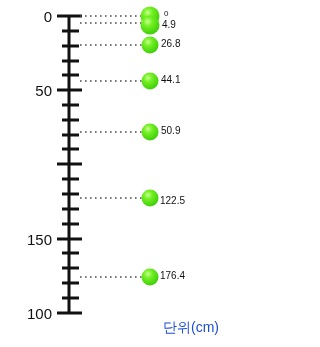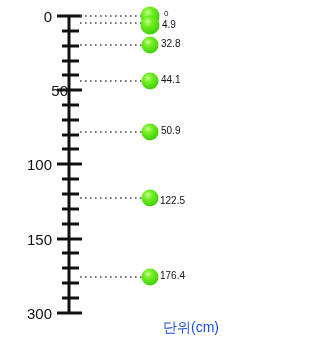--- a/index.html
+++ b/index.html
@@ -98,28 +98,27 @@
       <circle cx="150" cy="25" r="9.5" fill="url(#sphereGrad)"></circle>
       <circle cx="150" cy="45" r="8.5" fill="url(#sphereGrad)"></circle>
       <circle cx="150" cy="81" r="8.5" fill="url(#sphereGrad)"></circle>
       <circle cx="150" cy="132" r="8.5" fill="url(#sphereGrad)"></circle>
       <circle cx="150" cy="198" r="8.5" fill="url(#sphereGrad)"></circle>
       <circle cx="150" cy="277" r="8.5" fill="url(#sphereGrad)"></circle>
     </g>
   </svg>
 
   <div class="axis-tick-label" style="left:0px;top:9px;">0</div>
-  <div class="axis-tick-label" style="left:0px;top:83px;margin-left:16px;">50</div>
-  <div class="axis-tick-label" style="left:0px;top:157px;">100</div>
+  <div class="axis-tick-label" style="left:0px;top:83px;">50</div>
   <div class="axis-tick-label" style="left:0px;top:232px;">150</div>
-  <div class="axis-tick-label" style="left:0px;top:306px;">300</div>
+  <div class="axis-tick-label" style="left:0px;top:306px;">100</div>
 
   <div class="point-label small" style="left:164px;top:10px;">0</div>
   <div class="point-label" style="left:162px;top:20px;">4.9</div>
-  <div class="point-label" style="left:161px;top:39px;">32.8</div>
+  <div class="point-label" style="left:161px;top:39px;">26.8</div>
   <div class="point-label" style="left:161px;top:75px;">44.1</div>
   <div class="point-label" style="left:161px;top:126px;">50.9</div>
   <div class="point-label" style="left:160px;top:196px;">122.5</div>
   <div class="point-label" style="left:160px;top:271px;">176.4</div>
 
   <div class="unit-label" style="left:163px;top:320px;">단위(cm)</div>
 
 </div>
 
 </body></html>

